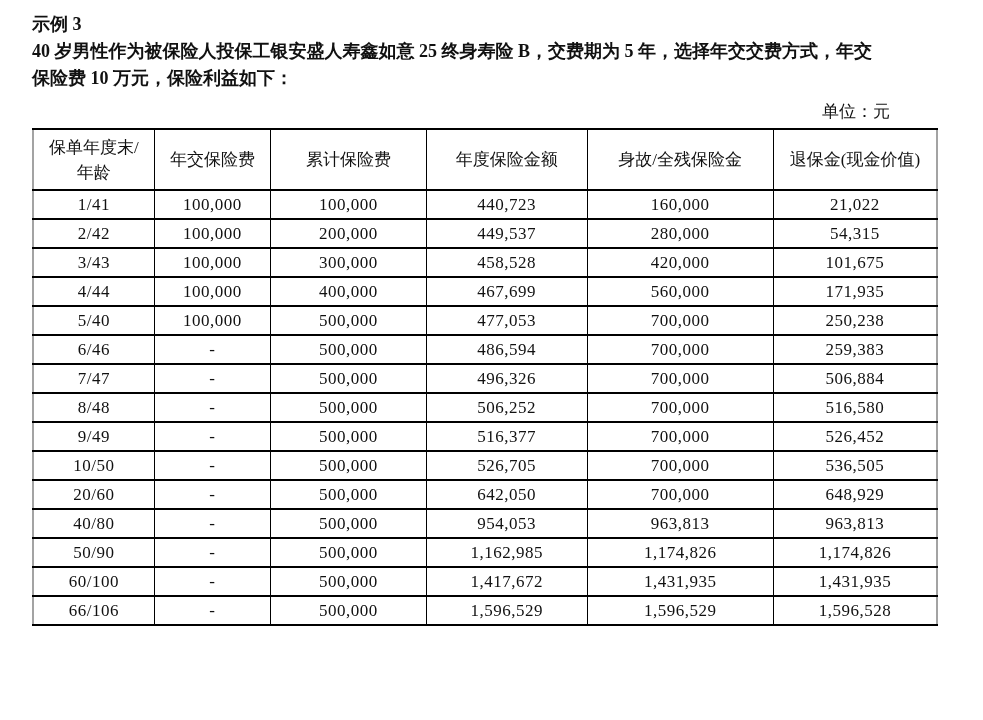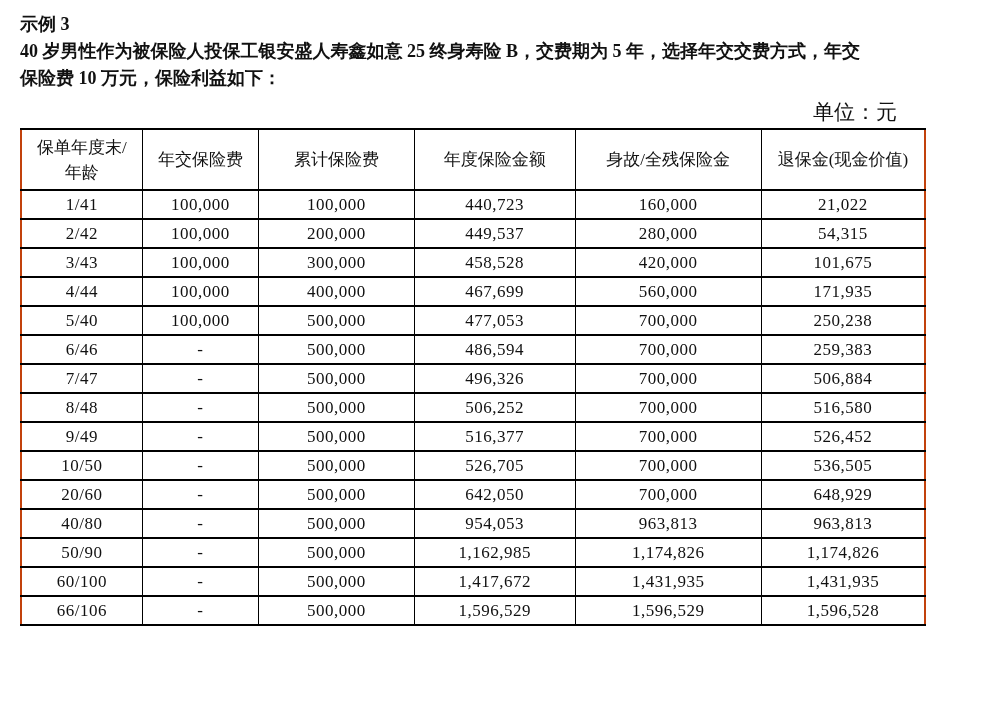--- a/index.html
+++ b/index.html
@@ -3,48 +3,48 @@
 <meta charset="utf-8">
 <style>
   * { box-sizing: border-box; }
   html, body {
     margin: 0; padding: 0;
     width: 983px; height: 720px;
     background: #ffffff;
     color: #111111;
     font-family: "Liberation Serif", "DejaVu Serif", serif;
   }
-  .page { padding: 12px 10px 0 20px; }
+  .page { padding: 12px 17px 0 20px; margin-left: 12px; }
 
   .heading {
     font-weight: bold;
     font-size: 18px;
     line-height: 25px;
   }
   .desc {
     font-size: 18px;
     line-height: 27px;
     margin-top: 1px;
   }
   .desc-line { display: block; font-weight: bold; }
 
   .unit-label {
     text-align: right;
-    font-size: 21px;
+    font-size: 17px;
     line-height: 22px;
     margin-top: 9px;
     margin-bottom: 5px;
     padding-right: 76px;
   }
 
   table.benefits {
     border-collapse: collapse;
     width: 906px;
     table-layout: fixed;
-    border: 2px solid #c2410c;
+    border: 2px solid #a3a3a3;
   }
   table.benefits th,
   table.benefits td {
     border: 1px solid #000;
     border-top-width: 2px;
     border-bottom-width: 2px;
     text-align: center;
     vertical-align: middle;
     padding: 0 2px;
     font-size: 17px;

